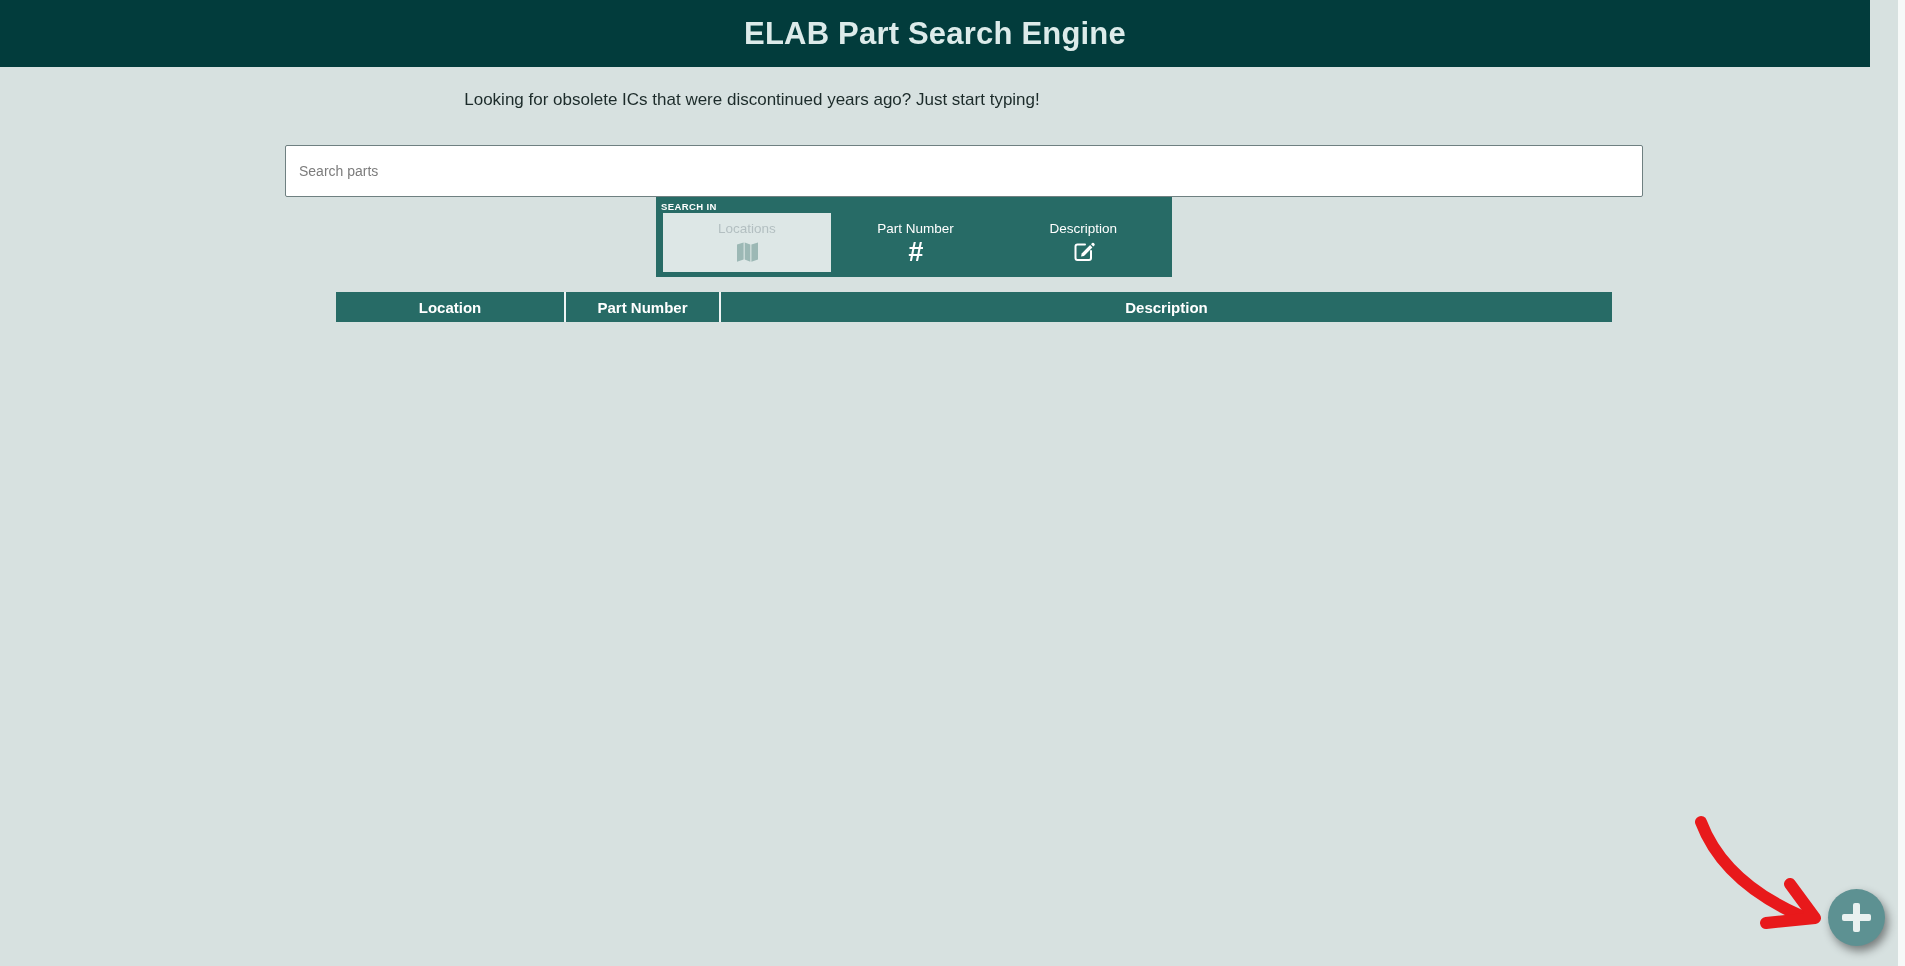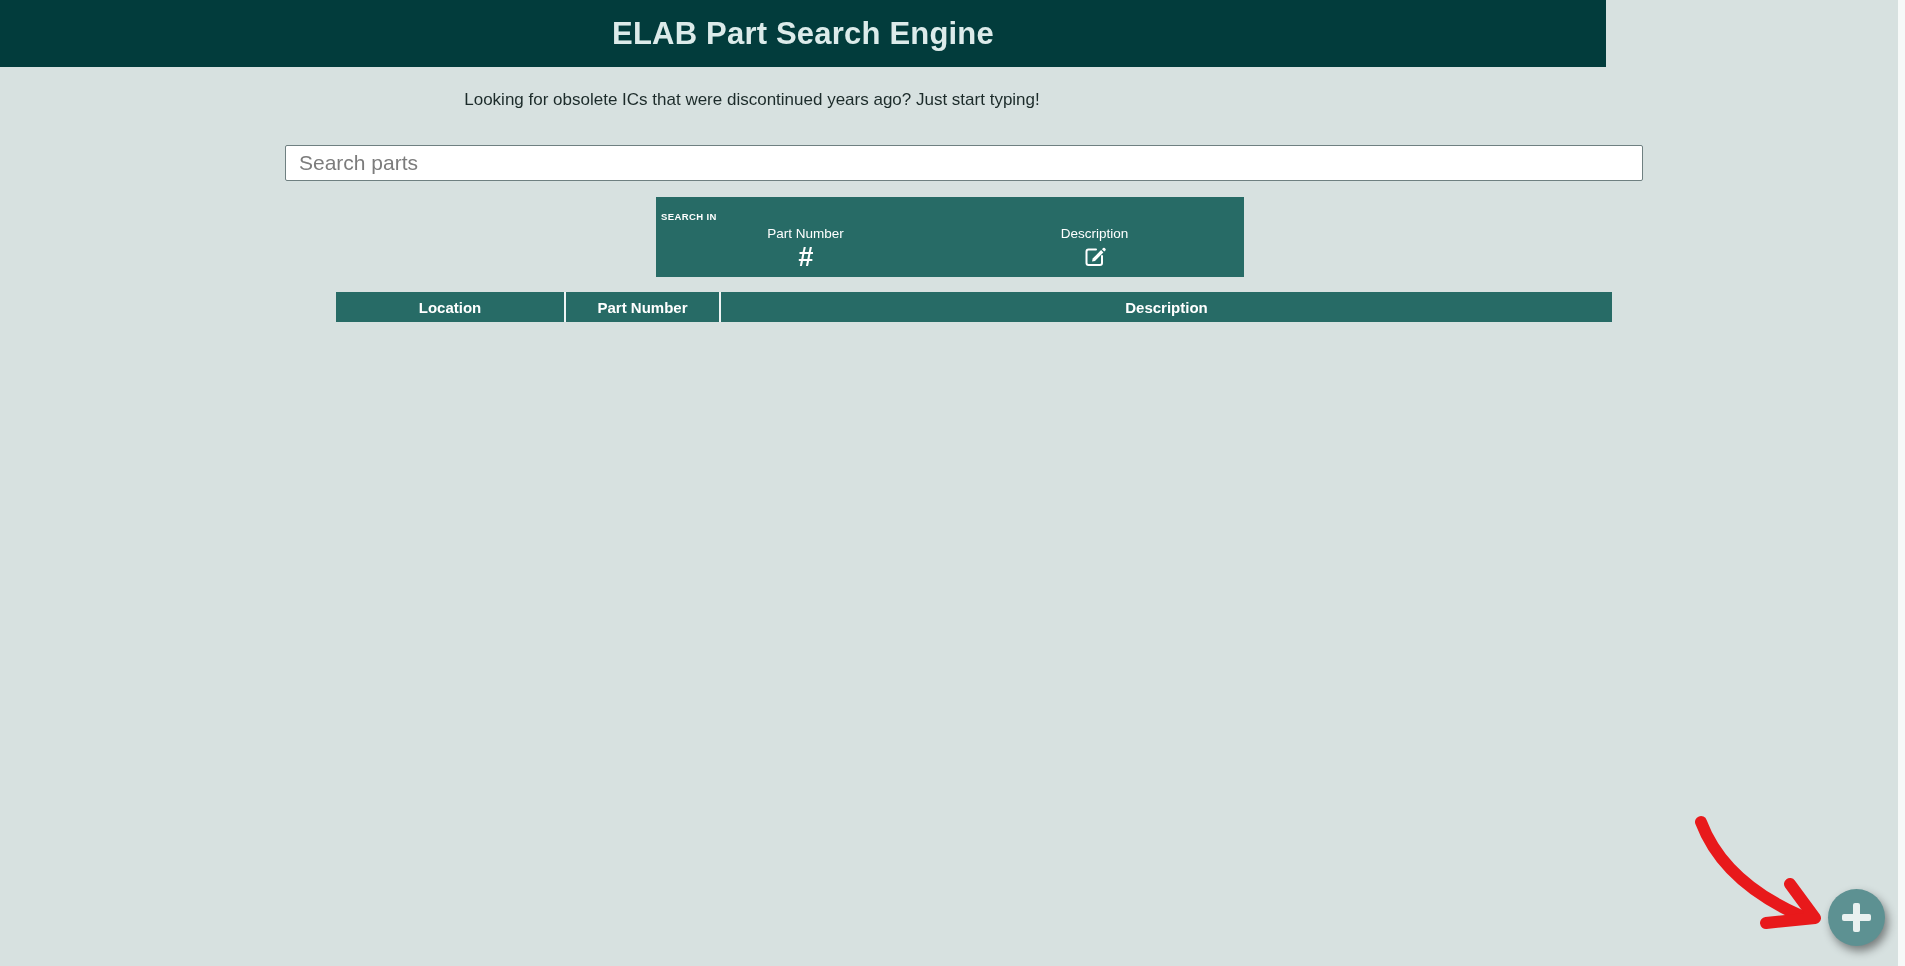--- a/index.html
+++ b/index.html
@@ -3,43 +3,43 @@
 <meta charset="utf-8">
 <style>
   html,body{margin:0;padding:0;}
   body{
     width:1905px;height:966px;position:relative;overflow:hidden;
     background:#d7e1e0;
     font-family:"Liberation Sans", sans-serif;
   }
   
   .appbar{
-    position:absolute;left:0;top:0;width:1606px;height:67px;
+    position:absolute;left:0;top:0;width:1870px;height:67px;
     background:#023c3c;display:flex;align-items:center;justify-content:center;
   }
   .appbar h1{
     margin:0;font-size:31px;font-weight:bold;color:#dcebea;letter-spacing:.2px;
   }
   
   .subtitle{
     position:absolute;left:0;top:90px;width:1504px;text-align:center;
     font-size:17px;font-weight:500;color:#1c2b2a;
   }
   
   .search-input{
-    position:absolute;left:285px;top:145px;width:1358px;height:36px;
+    position:absolute;left:285px;top:145px;width:1358px;height:52px;
     box-sizing:border-box;border:1.5px solid #6f8081;border-radius:2px;
-    background:#ffffff;padding:0 13px;font-size:21px;color:#333;
+    background:#ffffff;padding:0 13px;font-size:14px;color:#333;
     font-family:"Liberation Sans", sans-serif;outline:none;
   }
   .search-input::placeholder{color:#7c7c7c;opacity:1;}
   
   .search-in{
-    position:absolute;left:656px;top:197px;width:588px;height:80px;
-    background:#276b66;box-sizing:border-box;padding:13px 5px 5px 5px;
+    position:absolute;left:656px;top:197px;width:516px;height:80px;
+    background:#276b66;box-sizing:border-box;padding:3px 5px 5px 5px;
     display:flex;flex-direction:column;
   }
   .search-in-label{
     font-size:9.5px;font-weight:bold;color:#ffffff;letter-spacing:.4px;
     height:13px;line-height:13px;
   }
   .search-in-row{flex:1;display:flex;}
   .seg{
     flex:1;display:flex;flex-direction:column;align-items:center;justify-content:center;
     gap:3px;cursor:pointer;
@@ -90,20 +90,30 @@
 </header>
 
 <div class="subtitle">Looking for obsolete ICs that were discontinued years ago? Just start typing!</div>
 
 <input class="search-input" type="text" placeholder="Search parts" style="">
 
 <div class="search-in">
   <div class="search-in-label">SEARCH IN</div>
   <div class="search-in-row">
 
+    <div class="seg selected">
+      <span class="seg-label">Locations</span>
+      <span class="icon">
+        <svg width="26" height="24" viewBox="0 0 24 24">
+          <path fill="#9cb8b5" d="M2 4.5 L8.6 2.4 L8.6 19.6 L2 21.7 Z
+                                   M9.7 2.4 L15.3 4.5 L15.3 21.7 L9.7 19.6 Z
+                                   M16.4 4.5 L23 2.4 L23 19.6 L16.4 21.7 Z"></path>
+        </svg>
+      </span>
+    </div>
 
     <div class="seg">
       <span class="seg-label">Part Number</span>
       <span class="icon">
         <span class="hash-glyph">#</span>
       </span>
     </div>
 
     <div class="seg">
       <span class="seg-label">Description</span>

